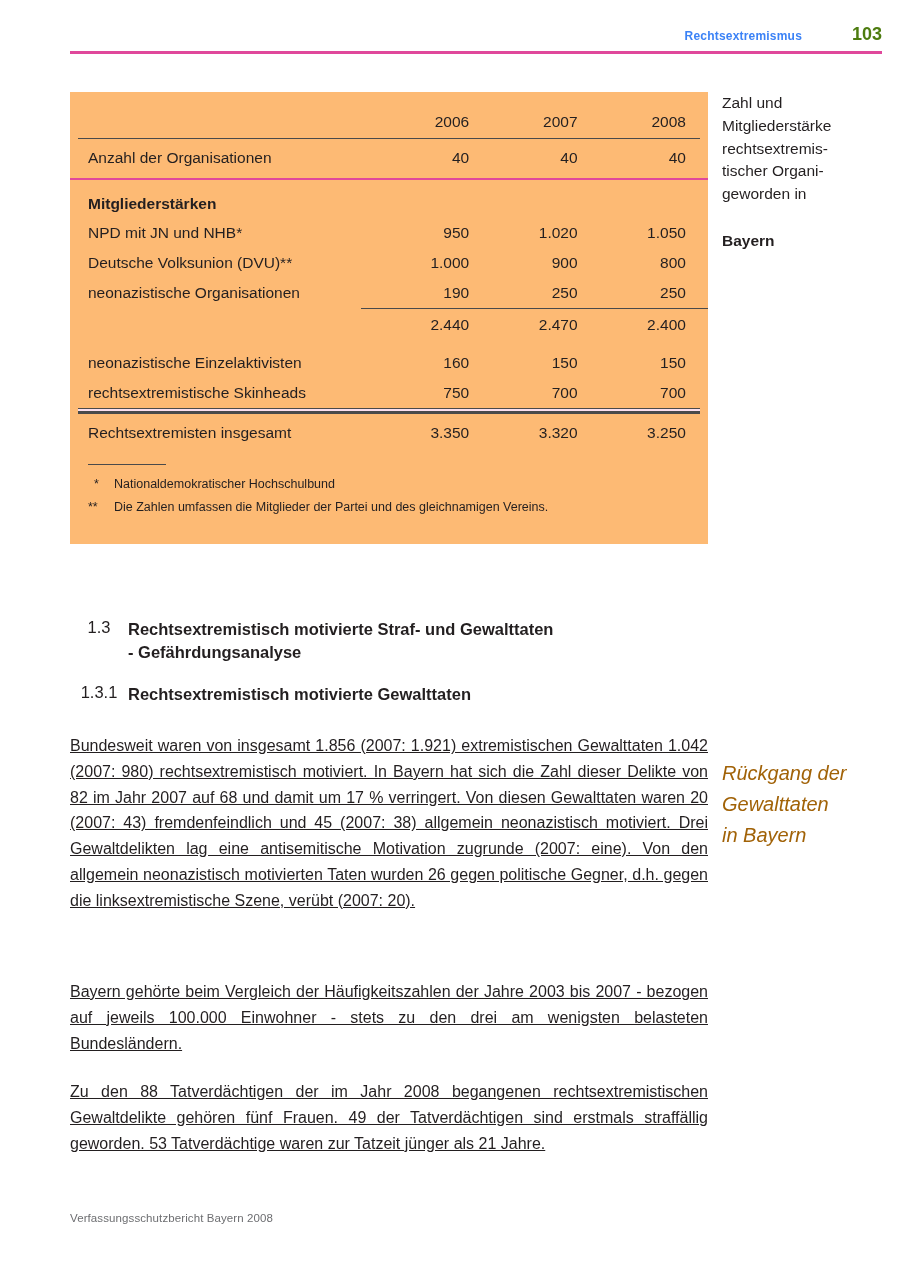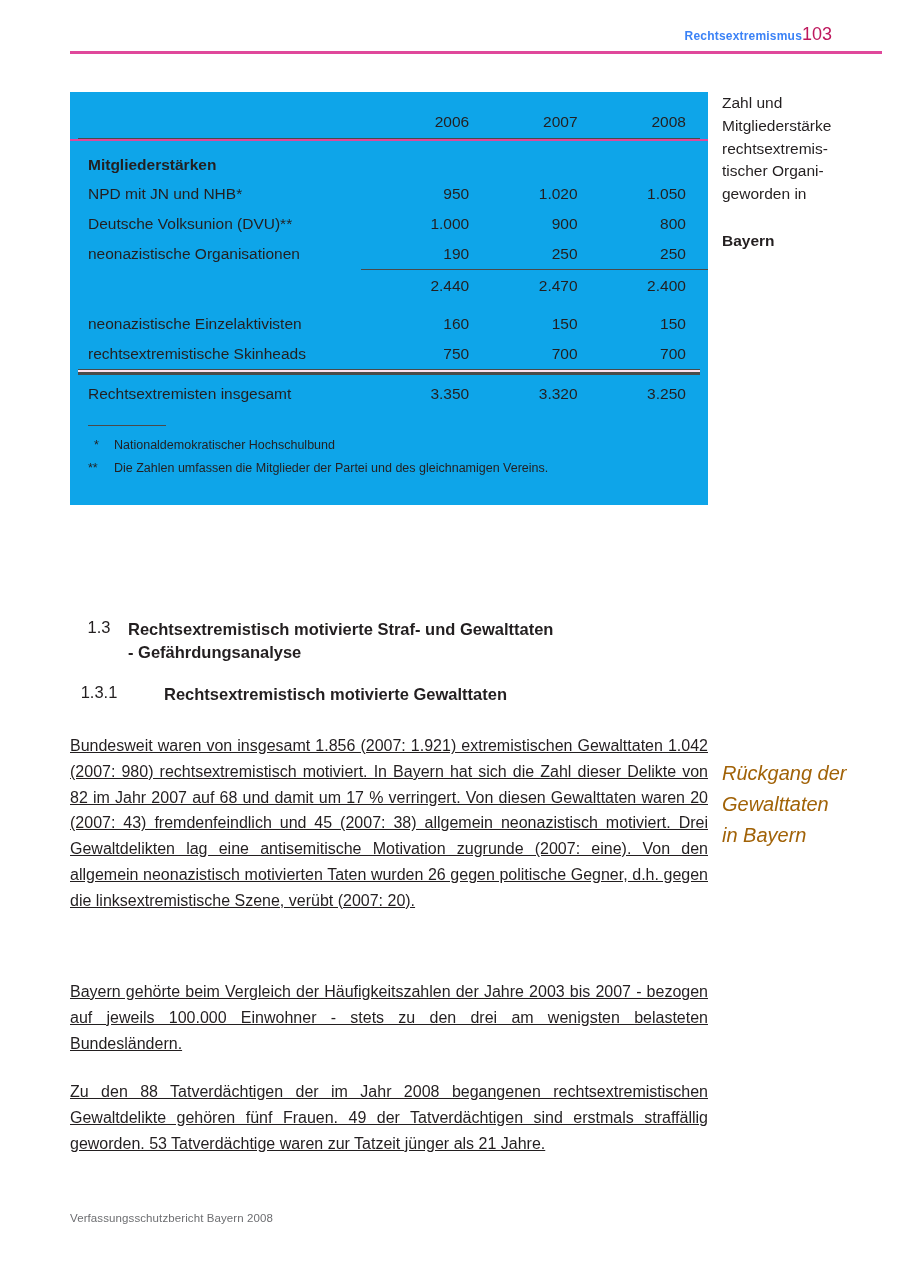--- a/index.html
+++ b/index.html
@@ -31,38 +31,38 @@
     padding-bottom: 6px;
   }
   .hdr-title {
     font-size: 12px;
     font-weight: bold;
     color: #3b82f6;
     letter-spacing: 0.2px;
   }
   .hdr-pagenum {
     font-size: 18px;
-    font-weight: normal;
-    color: #be185d;
+    font-weight: bold;
+    color: #4d7c0f;
     width: 80px;
-    text-align: left;
+    text-align: right;
   }
   .hdr-rule {
     height: 3px;
     background: #e0489b;
     width: 812px;
   }
 
   
   .table-block {
     position: absolute;
     left: 70px;
     top: 92px;
     width: 638px;
-    background: #0ea5e9;
+    background: #fdba74;
     padding: 0;
     box-sizing: border-box;
   }
   table.data {
     width: 100%;
     border-collapse: collapse;
     table-layout: fixed;
   }
   table.data td, table.data th {
     font-size: 15.5px;
@@ -169,21 +169,21 @@
     color: #231f20;
     flex: 0 0 58px;
     text-align: center;
   }
   .h-sec .txt {
     font-size: 16.5px;
     font-weight: bold;
     line-height: 1.42;
   }
   #heading-13 { top: 618px; }
-  #heading-131 { top: 683px; gap: 36px; }
+  #heading-131 { top: 683px; }
   #heading-131 .num { flex: 0 0 58px; }
 
   
   .para {
     position: absolute;
     left: 70px;
     width: 638px;
     font-size: 16px;
     line-height: 1.61;
     color: #231f20;
@@ -245,20 +245,27 @@
         <td class="c-num">2007</td>
         <td class="c-num">2008</td>
         <td class="c-pad"></td>
       </tr>
       <tr class="rule-thin">
         <td colspan="5">
             <div class="rule-thin-line"></div>
           </td>
       </tr>
 
+      <tr class="r-org">
+        <td class="c-label">Anzahl der Organisationen</td>
+        <td class="c-num">40</td>
+        <td class="c-num">40</td>
+        <td class="c-num">40</td>
+        <td class="c-pad"></td>
+      </tr>
       <tr class="rule-pink">
         <td colspan="5">
             <div class="rule-pink-line"></div>
           </td>
       </tr>
 
       <tr class="r-section">
         <td class="c-label"><span class="section-head">Mitgliederstärken</span></td>
         <td class="c-num"></td>
         <td class="c-num"></td>

